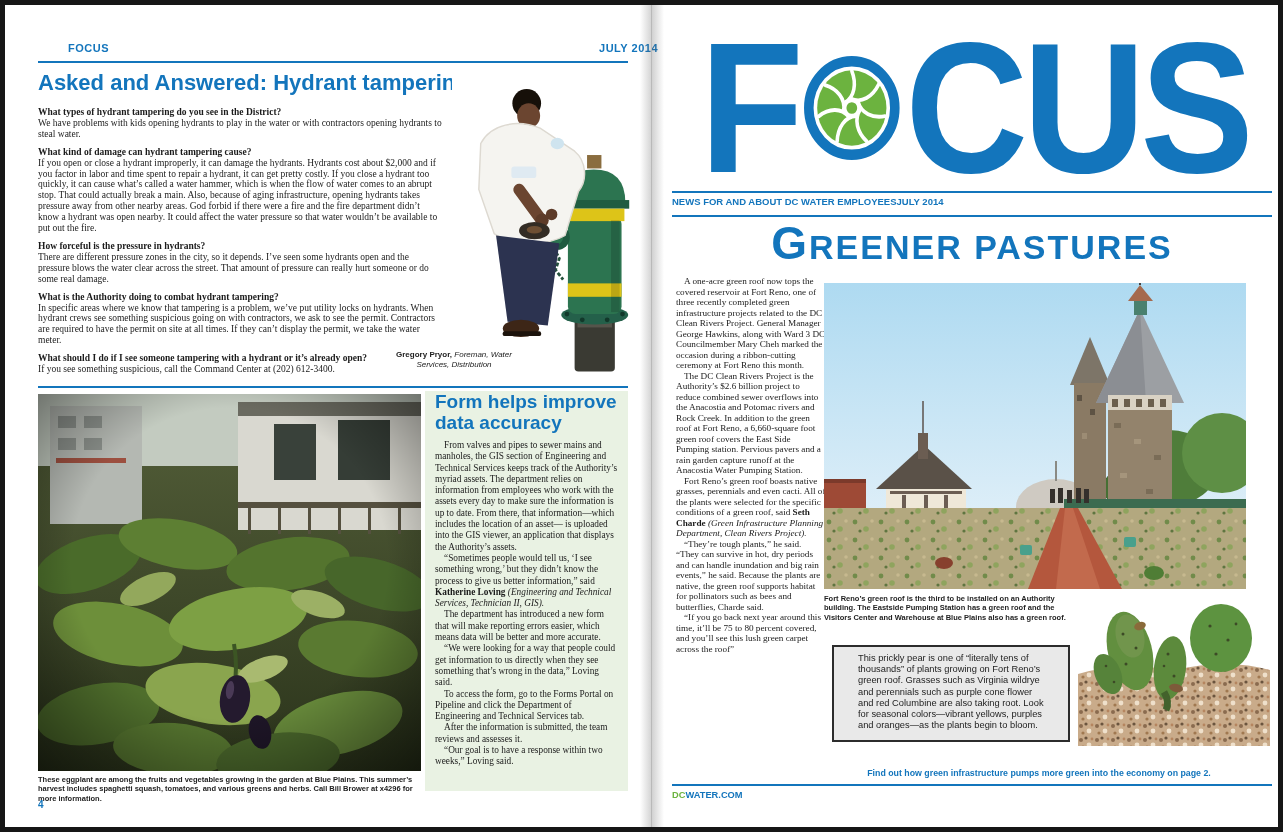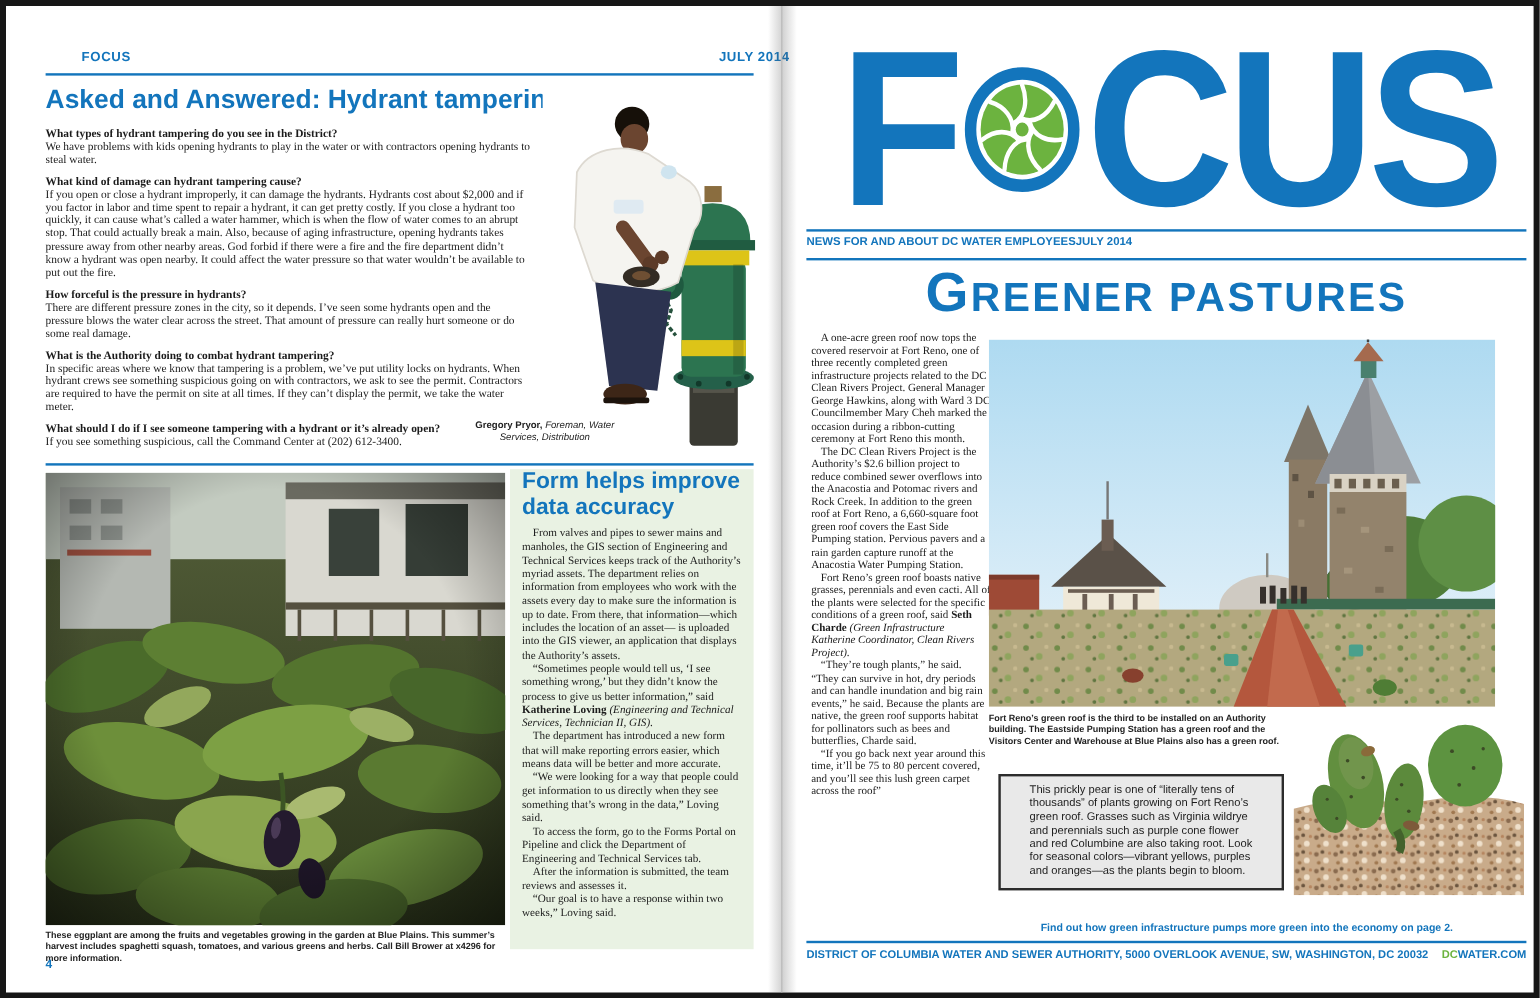--- a/index.html
+++ b/index.html
@@ -238,21 +238,21 @@
   </div>
   <div class="rule" style="left:672px;top:215px;width:600px;"></div>
 
   <div class="abs headline">
     <span class="init">G</span><span>REENER PASTURES</span>
   </div>
 
   <div class="abs r-col">
     <p>A one-acre green roof now tops the covered reservoir at Fort Reno, one of three recently completed green infrastructure projects related to the DC Clean Rivers Project. General Manager George Hawkins, along with Ward 3 DC Councilmember Mary Cheh marked the occasion during a ribbon-cutting ceremony at Fort Reno this month.</p>
     <p>The DC Clean Rivers Project is the Authority’s $2.6 billion project to reduce combined sewer overflows into the Anacostia and Potomac rivers and Rock Creek. In addition to the green roof at Fort Reno, a 6,660-square foot green roof covers the East Side Pumping station. Pervious pavers and a rain garden capture runoff at the Anacostia Water Pumping Station.</p>
-    <p><span>Fort Reno’s green roof boasts native grasses, perennials and even cacti. All of the plants were selected for the specific conditions of a green roof, said </span><span class="nm">Seth Charde</span><span class="it"> (Green Infrastructure Katherine Coordinator, Clean Rivers Project).</span></p>
+    <p><span>Fort Reno’s green roof boasts native grasses, perennials and even cacti. All of the plants were selected for the specific conditions of a green roof, said </span><span class="nm">Seth Charde</span><span class="it"> (Green Infrastructure Planning Department, Clean Rivers Project).</span></p>
     <p>“They’re tough plants,” he said. “They can survive in hot, dry periods and can handle inundation and big rain events,” he said. Because the plants are native, the green roof supports habitat for pollinators such as bees and butterflies, Charde said.</p>
     <p>“If you go back next year around this time, it’ll be 75 to 80 percent covered, and you’ll see this lush green carpet across the roof”</p>
   </div>
 
   <div class="abs tower">
     <svg width="422" height="306" viewBox="0 0 422 306" xmlns="http://www.w3.org/2000/svg">
       <defs>
         <linearGradient id="sky" x1="0" y1="0" x2="0" y2="1">
           <stop offset="0%" stop-color="#aedaf1"></stop>
             <stop offset="100%" stop-color="#ddeef8"></stop>
@@ -360,17 +360,16 @@
       <ellipse cx="62" cy="30" rx="6" ry="4" fill="#8a6a3a" transform="rotate(-20 62 30)"></ellipse>
       <ellipse cx="98" cy="92" rx="7" ry="4" fill="#7d5a3a" transform="rotate(12 98 92)"></ellipse>
     </svg>
   </div>
 
   <div class="abs gray-box">This prickly pear is one of “literally tens of thousands” of plants growing on Fort Reno’s green roof. Grasses such as Virginia wildrye and perennials such as purple cone flower and red Columbine are also taking root. Look for seasonal colors—vibrant yellows, purples and oranges—as the plants begin to bloom.</div>
 
   <div class="abs teaser">Find out how green infrastructure pumps more green into the economy on page 2.</div>
   <div class="rule" style="left:672px;top:784px;width:600px;"></div>
   <div class="abs footer-row">
-    <span>DISTRICT OF COLUMBIA WATER AND SEWER AUTHORITY, 5000 OVERLOOK AVENUE, SW, WASHINGTON, DC 20032</span>
     <span><span class="site-dc">DC</span><span>WATER.COM</span></span>
   </div>
 
 </div>
 
 </body></html>

